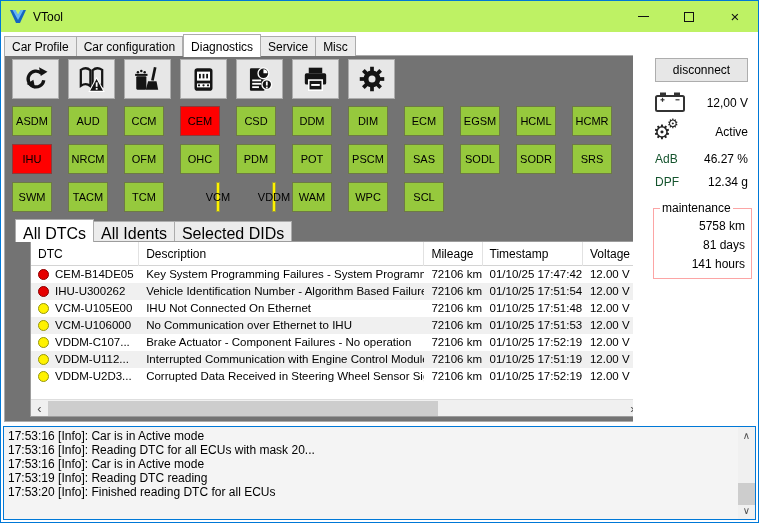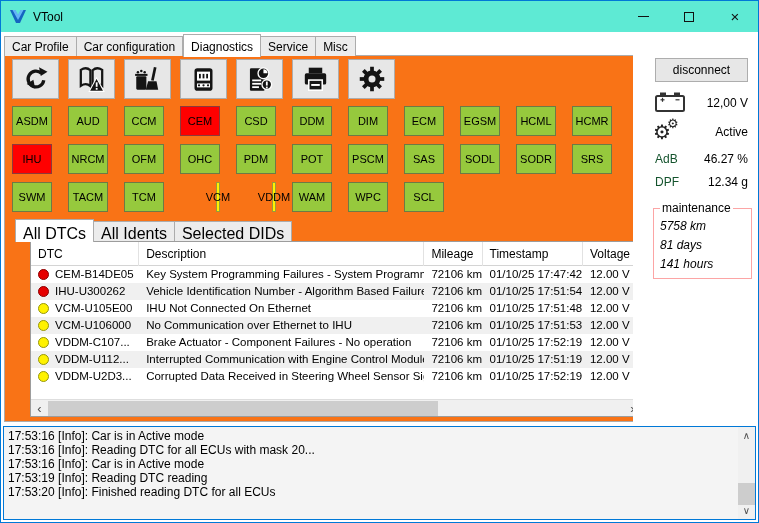--- a/index.html
+++ b/index.html
@@ -1,33 +1,33 @@
 <!DOCTYPE html>
 <html><head>
 <meta charset="utf-8">
 <style>
   html,body{margin:0;padding:0;background:#555;}
   *{box-sizing:border-box;font-family:"Liberation Sans", sans-serif;}
   .window{position:relative;width:759px;height:523px;background:#fff;border:1px solid var(--accent,#0078D7);overflow:hidden;font-size:12px;color:#000;cursor:default;}
   
-  .titlebar{position:absolute;left:0;top:0;width:757px;height:31px;background:#5eead4;display:flex;align-items:center;}
+  .titlebar{position:absolute;left:0;top:0;width:757px;height:31px;background:#bef264;display:flex;align-items:center;}
   .titlebar .logo{margin-left:9px;display:flex;align-items:center;}
   .titlebar .title{margin-left:7px;font-size:12px;}
   .win-controls{margin-left:auto;display:flex;height:31px;}
   .win-btn{width:46px;height:31px;display:flex;align-items:center;justify-content:center;font-size:14px;color:#111;}
   .glyph-min{width:11px;height:1px;background:#111;display:block;}
   .glyph-max{width:10px;height:10px;border:1px solid #111;display:block;}
   .glyph-close{font-size:15px;line-height:15px;}
   
   .tabstrip{position:absolute;left:3px;top:33px;display:flex;align-items:flex-end;height:22px;z-index:3;}
   .tab{background:#ECECEC;border:1px solid #ACACAC;border-bottom:none;padding:3px 7px 4px 7px;height:20px;margin-right:0px;font-size:12px;}
   .tab + .tab{border-left:none;}
   .tab.active{background:#fff;height:23px;padding-top:5px;border-left:1px solid #ACACAC;position:relative;z-index:4;margin-bottom:-1px;}
   
-  .tabpage{position:absolute;left:3px;top:54px;width:730px;height:367px;background:#f97316;border:1px solid #ACACAC;}
+  .tabpage{position:absolute;left:3px;top:54px;width:730px;height:367px;background:#737373;border:1px solid #ACACAC;}
   
   .toolbar{position:absolute;left:7px;top:3px;display:flex;gap:9px;}
   .tool-btn{width:47px;height:40px;background:#E7E7E7;border:1px solid #ADADAD;display:flex;align-items:center;justify-content:center;}
   .tool-btn svg{display:block;}
   
   .ecu-grid{position:absolute;left:7px;top:50px;display:grid;grid-template-columns:repeat(11,40px);column-gap:16px;row-gap:8px;}
   .ecu{height:30px;border:1px solid #6d7a45;display:flex;align-items:center;justify-content:center;font-size:11px;color:#000;}
   .ecu.ok{background:var(--ok,#96C93D);}
   .ecu.error{background:var(--error,#FF0000);border-color:#8d3a3a;}
   .ecu.warning{background:var(--warning,#FFF200);border-color:#9a9a3a;margin-left:36px;}
@@ -56,21 +56,21 @@
   .rightpanel{position:absolute;left:632px;top:54px;width:126px;height:367px;background:#fff;}
   .disconnect{position:absolute;left:22px;top:3px;width:93px;height:24px;background:#E7E7E7;border:1px solid #ADADAD;display:flex;align-items:center;justify-content:center;font-size:12px;}
   .rp-row{position:absolute;left:22px;width:93px;display:flex;align-items:center;justify-content:space-between;}
   .rp-value{margin-left:auto;font-size:12px;}
   .rp-label{font-size:12px;color:#14532d;}
   .gearwrap{position:relative;width:26px;height:24px;color:#222;}
   .gearwrap .g1{position:absolute;left:-2px;top:2px;font-size:20px;line-height:20px;}
   .gearwrap .g2{position:absolute;left:12px;top:-3px;font-size:13px;line-height:13px;}
   .maintenance{position:absolute;left:18px;top:146px;width:99px;height:78px;border:1px solid #fca5a5;padding:2px 6px 0 6px;}
   .maintenance legend{font-size:12px;padding:0 2px;}
-  .m-val{text-align:left;line-height:19px;font-size:12px;font-style:italic;}
+  .m-val{text-align:right;line-height:19px;font-size:12px;}
   
   .log{position:absolute;left:2px;top:425px;width:753px;height:94px;background:#F4F4F4;border:1px solid var(--accent,#0078D7);}
   .log-lines{position:absolute;left:0;top:0;right:17px;bottom:0;padding:2px 4px;overflow:hidden;}
   .log-line{line-height:14px;font-size:12px;white-space:nowrap;}
   .vscroll{position:absolute;right:0;top:0;width:17px;height:92px;background:#F0F0F0;}
   .vs-arrow{position:absolute;left:0;width:17px;height:17px;display:flex;align-items:center;justify-content:center;color:#505050;font-size:10px;}
   .vs-up{top:0;} .vs-down{bottom:0;}
   .vs-thumb{position:absolute;left:0;top:56px;width:17px;height:22px;background:#CDCDCD;}
 </style>
 </head>

